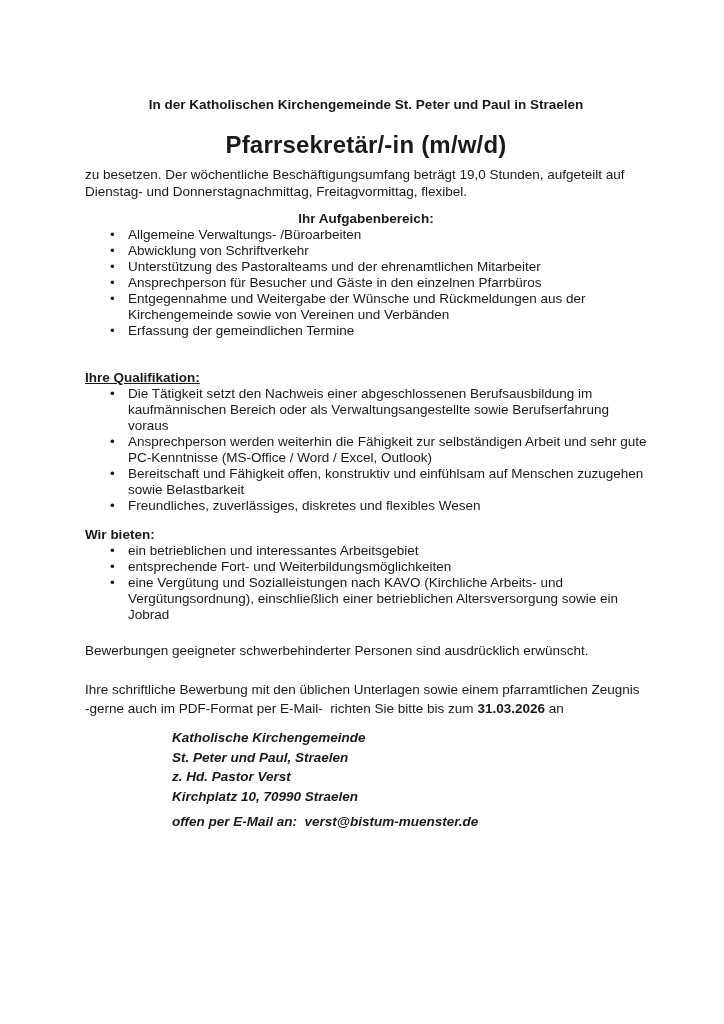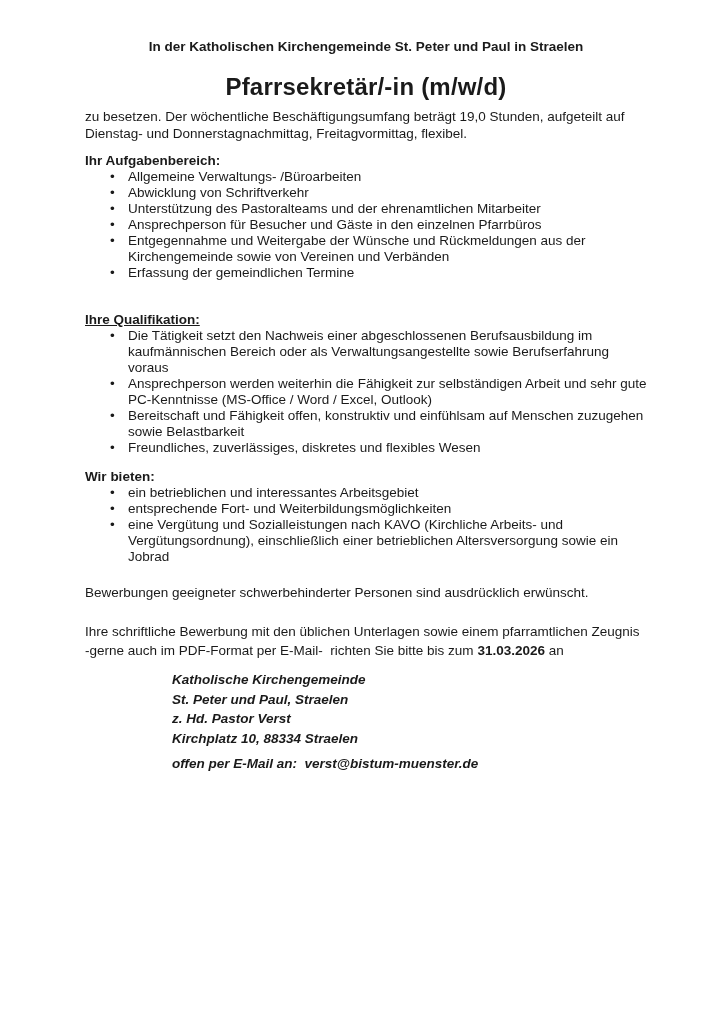--- a/index.html
+++ b/index.html
@@ -15,21 +15,21 @@
   .page {
     position: relative;
     width: 724px;
     height: 1024px;
     background: #ffffff;
     overflow: hidden;
   }
   .content {
     width: 562px;
     margin-left: 85px;
-    padding-top: 37px;
+    padding-top: 95px;
     font-size: 13.5px;
     line-height: 16px;
   }
   .center { text-align: center; }
 
   .header-line { line-height: 19px; }
   .header-line.first { font-weight: bold; }
 
   .job-title {
     margin-top: 17px;
@@ -43,21 +43,21 @@
   .intro {
     margin-top: 9px;
     line-height: 16.5px;
   }
 
   .section-heading {
     font-weight: bold;
     font-size: 13.5px;
     line-height: 16px;
   }
-  .section-heading.aufgaben   { margin-top: 11px; }
+  .section-heading.aufgaben   { margin-top: 11px; text-align: center; }
   .section-heading.qualifikation { margin-top: 31px; text-decoration: underline; }
   .section-heading.bieten     { margin-top: 13px; }
 
   ul.bullets {
     list-style: none;
     margin: 0;
   }
   ul.bullets li {
     position: relative;
     padding-left: 43px;
@@ -141,19 +141,19 @@
     </ul>
 
     <p class="note">Bewerbungen geeigneter schwerbehinderter Personen sind ausdrücklich erwünscht.</p>
 
     <p class="application"><span>Ihre schriftliche Bewerbung mit den üblichen Unterlagen sowie einem pfarramtlichen Zeugnis -gerne auch im PDF-Format per E-Mail-  richten Sie bitte bis zum </span><span class="deadline">31.03.2026</span><span> an</span></p>
 
     <div class="address-block">
       <div>Katholische Kirchengemeinde</div>
       <div>St. Peter und Paul, Straelen</div>
       <div>z. Hd. Pastor Verst</div>
-      <div>Kirchplatz 10, 88334 Straelen</div>
+      <div>Kirchplatz 10, 70990 Straelen</div>
     </div>
 
     <p class="email-line"><span>offen per E-Mail an:  </span><span>verst@bistum-muenster.de</span></p>
 
   </div>
 </div>
 
 </body></html>

